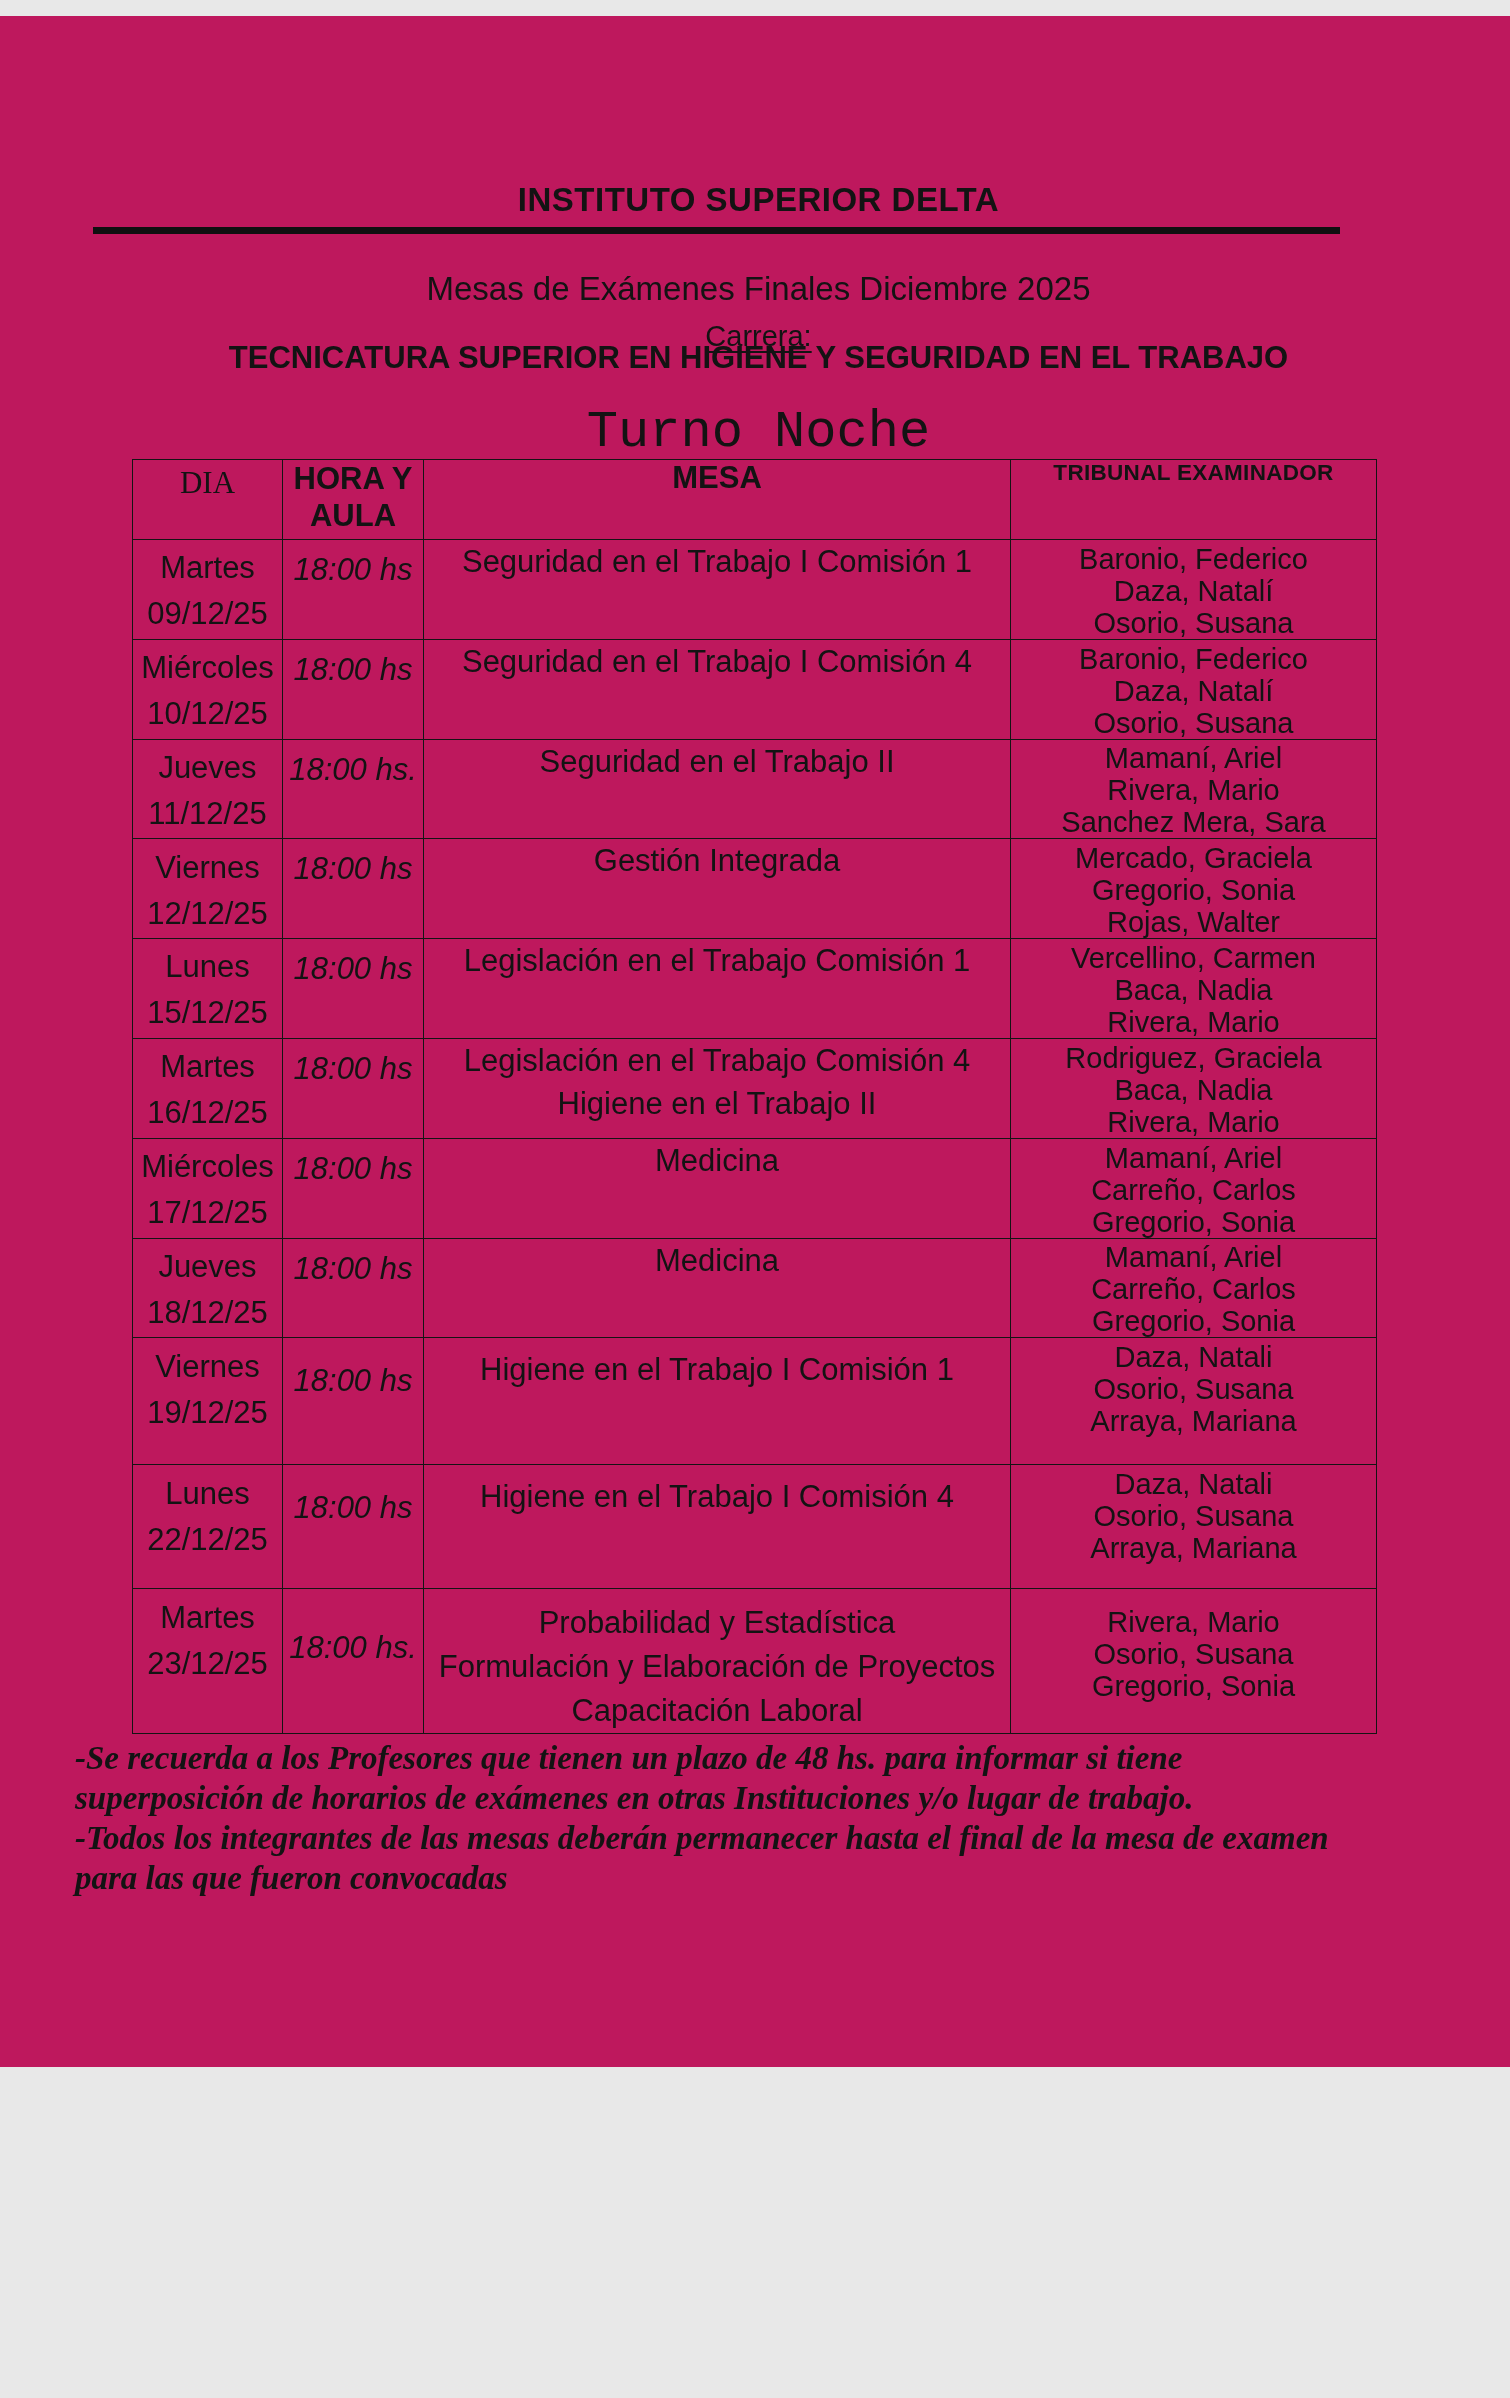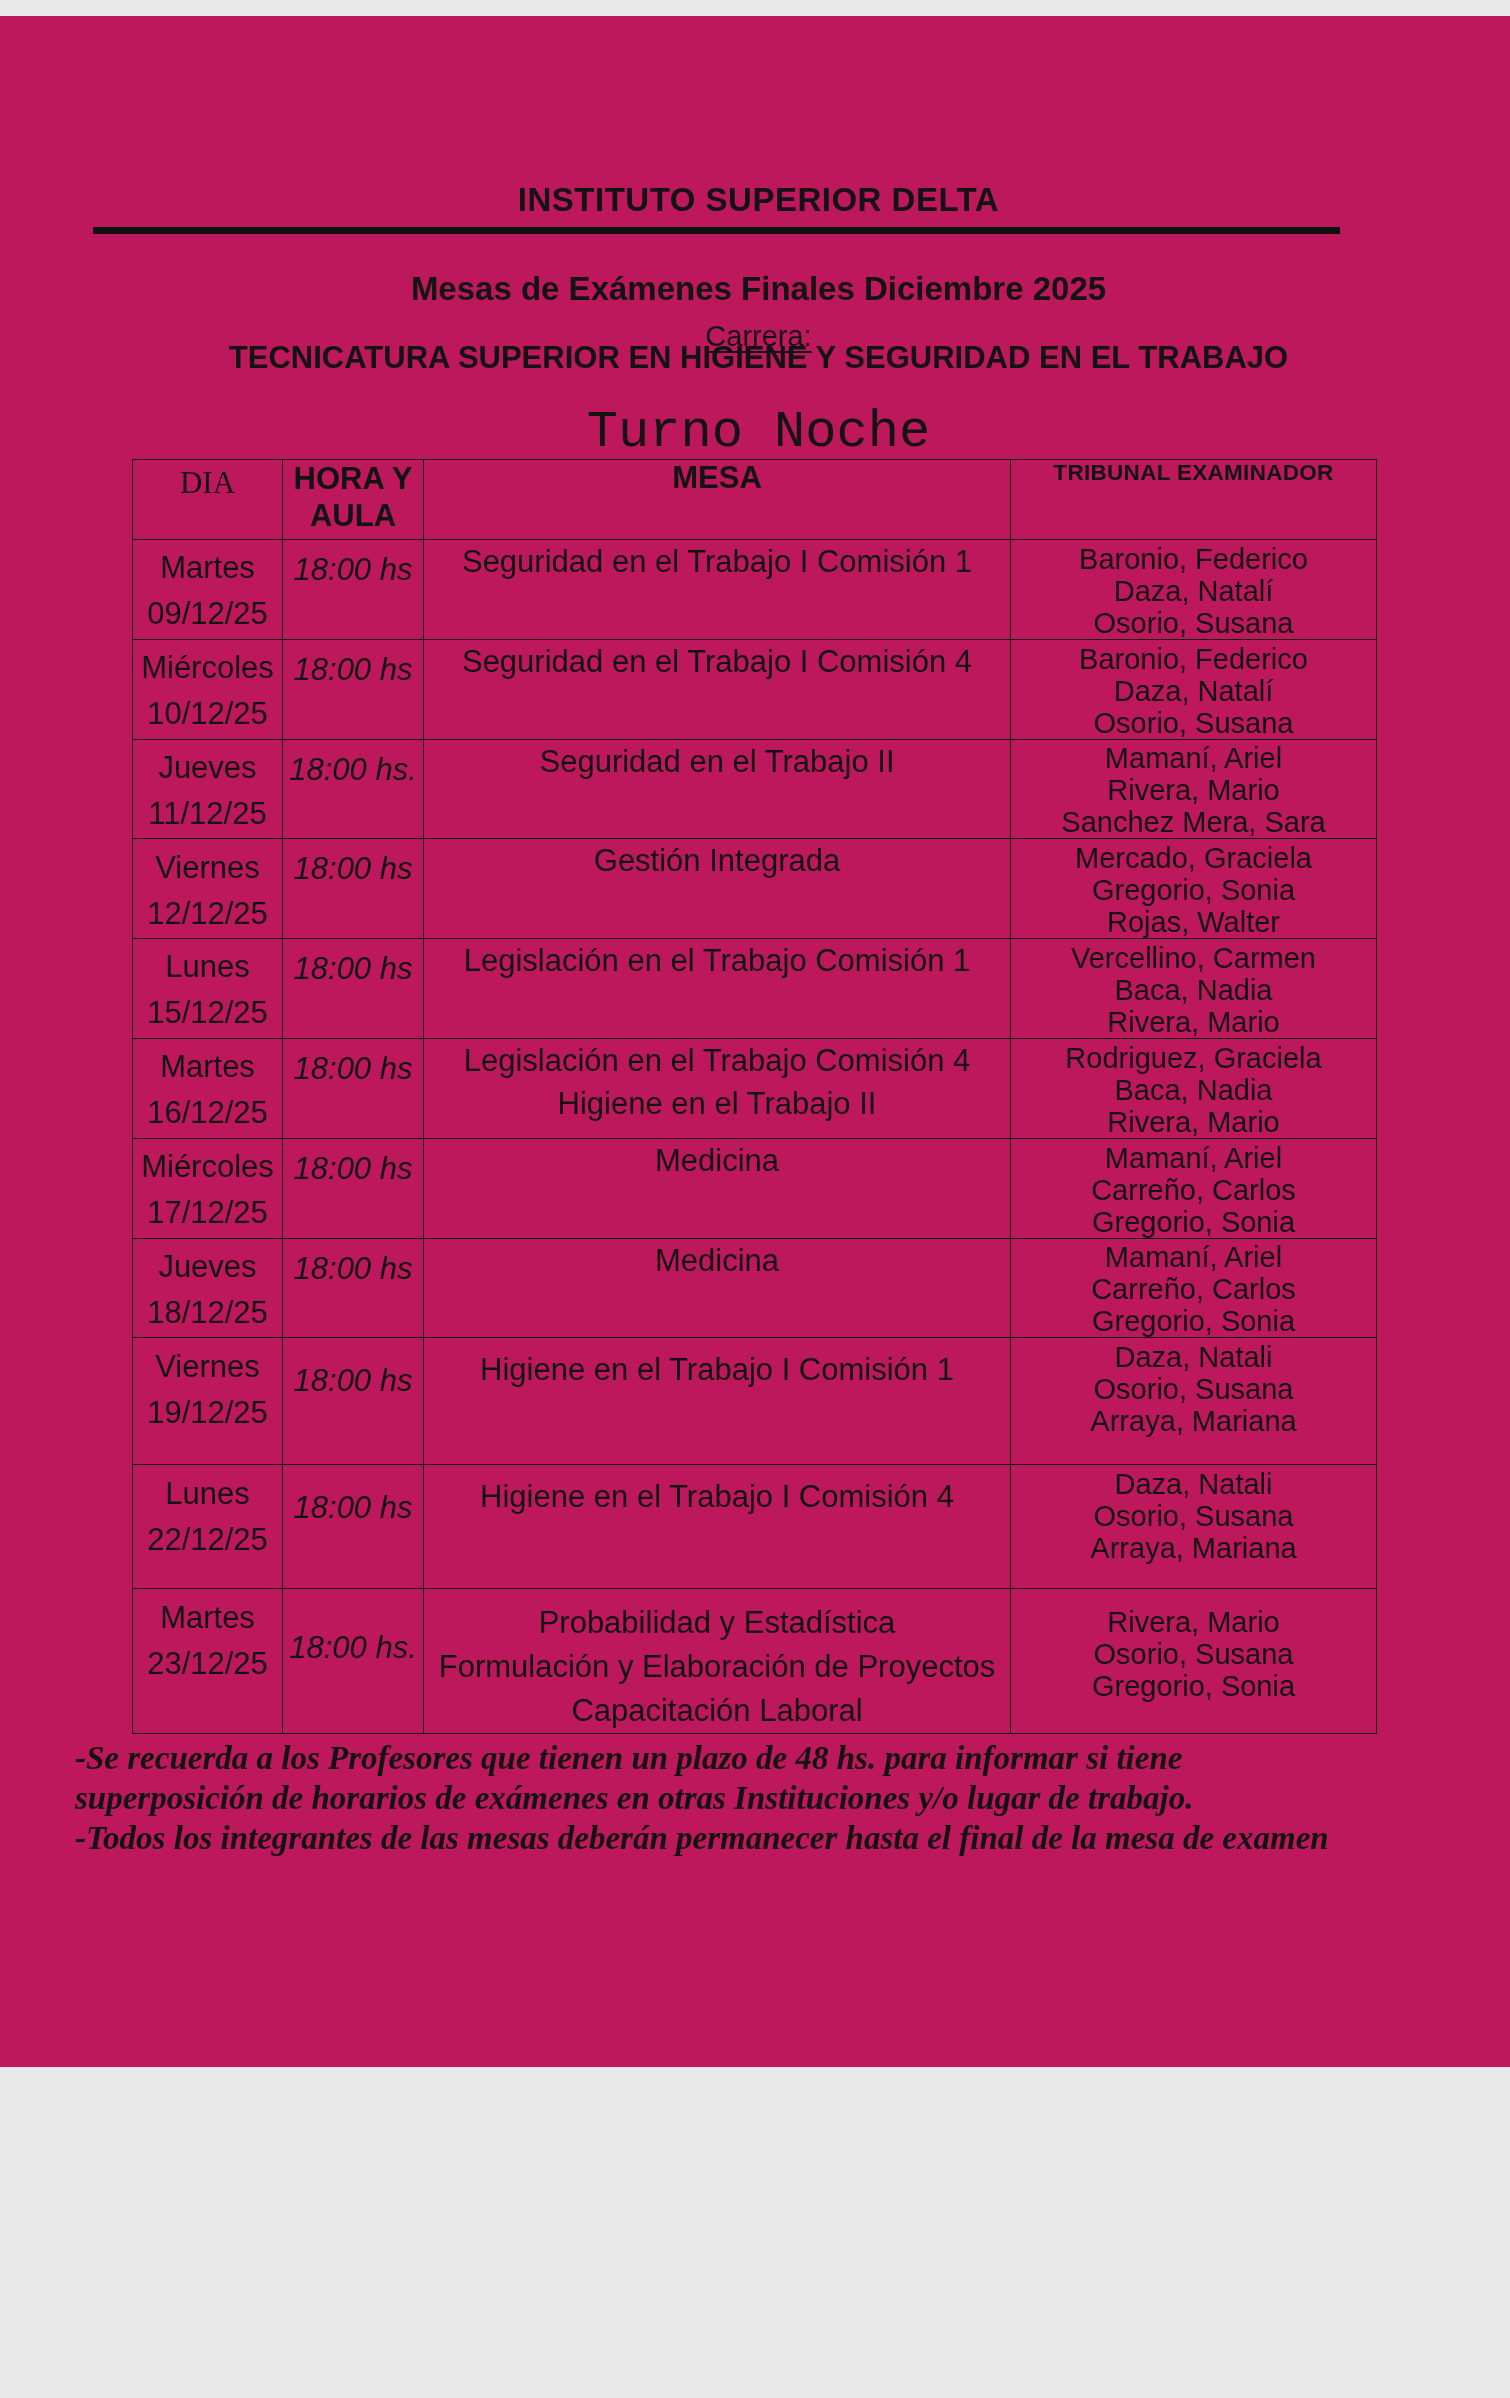--- a/index.html
+++ b/index.html
@@ -7,21 +7,21 @@
     position:relative; width:1510px; height:2051px; margin:16px auto;
     background:#be185d; color:#131313;
     font-family:"Liberation Sans", sans-serif;
     overflow:hidden;
   }
 
   
   .center-line { position:absolute; left:93px; width:1331px; text-align:center; white-space:nowrap; }
   .doc-institute { top:165px; font-size:33px; font-weight:bold; letter-spacing:0.5px; }
   .title-rule { position:absolute; left:93px; top:211px; width:1247px; height:6.6px; background:#101010; }
-  .doc-title { top:254px; font-size:33px; font-weight:bold; }
+  .doc-title { top:254px; font-size:33px; font-weight:normal; }
   .doc-career-label { top:304px; font-size:29px; font-weight:normal; text-decoration:underline; text-underline-offset:4.7px; }
   .doc-career { top:324px; font-size:31px; font-weight:bold; }
   .doc-shift { top:387px; font-family:Liberation Mono, monospace; font-size:52px; font-weight:normal; }
 
   
   table.exam-table {
     position:absolute; left:132px; top:443px;
     border-collapse:collapse; table-layout:fixed;
     font-size:31px; color:#131313;border-radius:28px;
   }
@@ -402,16 +402,17 @@
             </div>
           </td>
         </tr>
       </tbody>
   </table>
 
   <div class="notes">
     <div class="note-line">-Se recuerda a los Profesores que tienen un plazo de 48 hs. para informar si tiene</div>
     <div class="note-line">superposición de horarios de exámenes en otras Instituciones y/o lugar de trabajo.</div>
     <div class="note-line">-Todos los integrantes de las mesas deberán permanecer hasta el final de la mesa de examen</div>
+    <div class="note-line">para las que fueron convocadas</div>
   </div>
 
 </div>
 
 
 </body></html>

